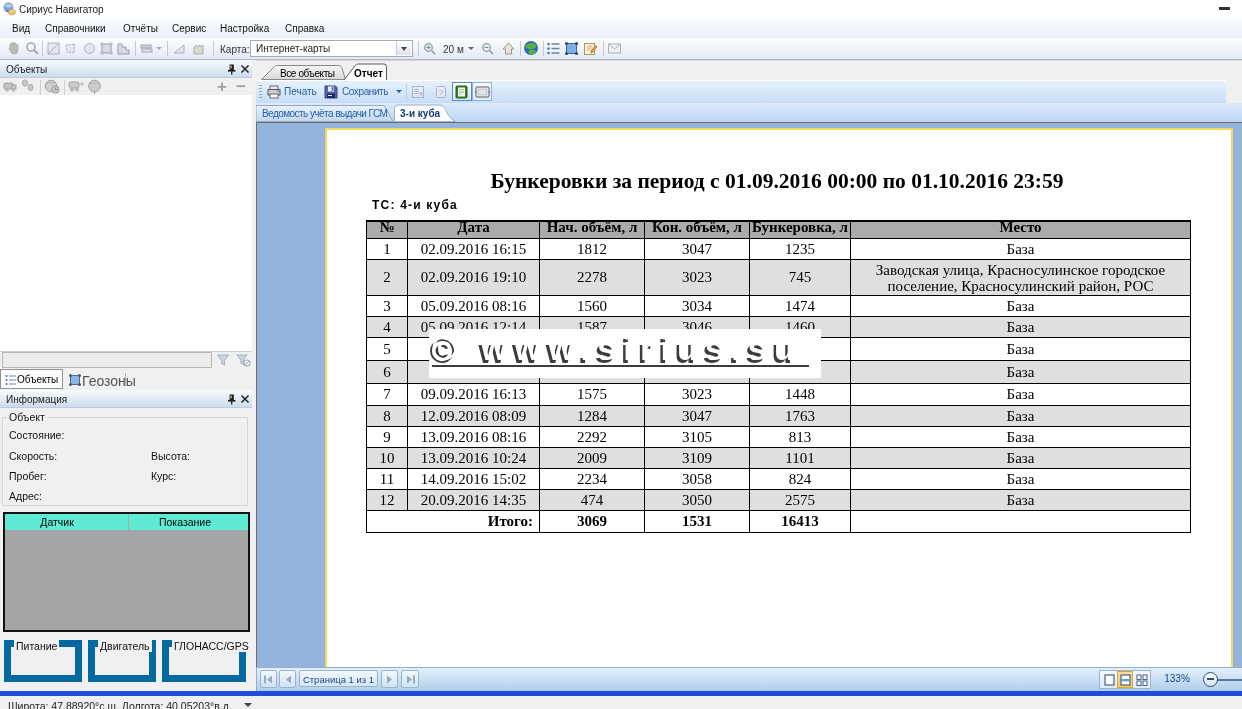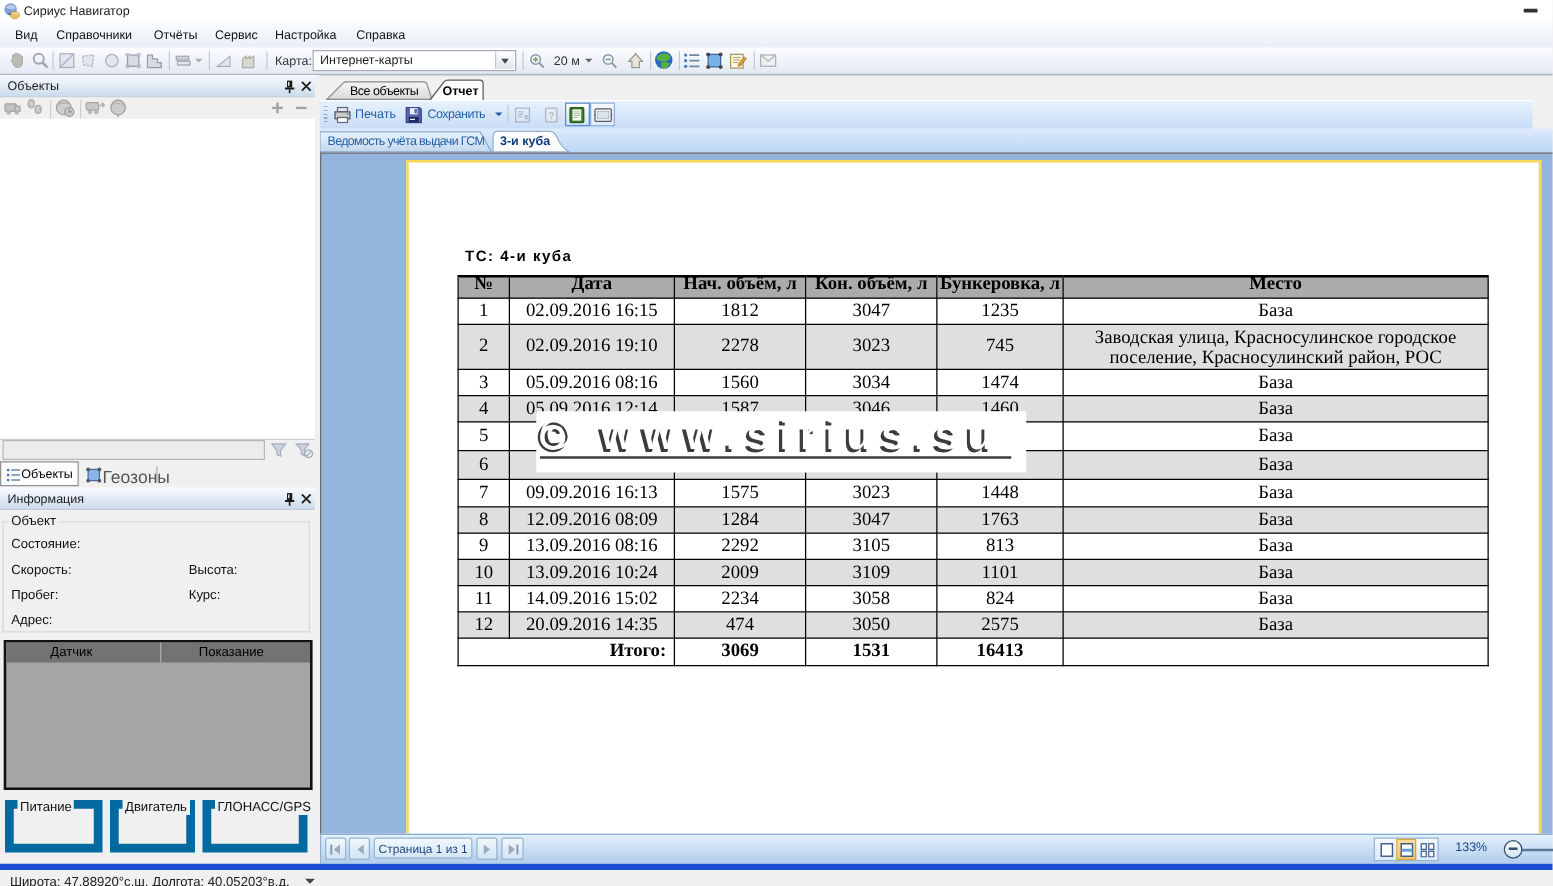--- a/index.html
+++ b/index.html
@@ -50,21 +50,21 @@
 #ltab1 { position:absolute; left:0; top:0; width:63px; height:20px; background:#fcfcfc;
   border:1px solid #909090; }
 #ltab1 span { position:absolute; left:16px; top:4px; font-size:10px; }
 #ltab2 { position:absolute; left:66px; top:1px; width:56px; height:18px; }
 #ltab2 span { position:absolute; left:16px; top:3px; font-size:14px; color:#555; }
 #infohdr { top:330px; }
 #infobody { position:absolute; left:0; top:348px; width:252px; height:283px; }
 .ilabel { position:absolute; font-size:10.5px; color:#111; }
 
 #senstable { position:absolute; left:3px; top:104px; width:247px; height:120px; border:2px solid #111; background:#a5a5a5; }
-#senshdr { position:absolute; left:0; top:0; width:243px; height:16px; background:#737373; }
+#senshdr { position:absolute; left:0; top:0; width:243px; height:16px; background:#5eead4; }
 #senshdr .c1 { position:absolute; left:0; top:2px; width:104px; text-align:center; font-size:10.5px; }
 #senshdr .c2 { position:absolute; left:110px; top:2px; width:140px; text-align:center; font-size:10.5px; }
 #senshdr .vline { position:absolute; left:123px; top:0; width:1px; height:16px; background:#aaa; }
 
 .gbox { position:absolute; border:7px solid #0369a1; height:42px; top:232px; }
 .gbox .lg { position:absolute; top:-7px; left:3px; background:#f0f0f0; padding:0 2px; color:#111; font-size:10.5px; }
 
 
 #statusbar { left:0; top:691px; width:1242px; height:18px; background:#f0f0f0; border-top:5px solid #1d4ed8; }
 #statusbar .t { position:absolute; left:8px; top:4px; color:#222; font-size:10.5px; }
@@ -433,20 +433,21 @@
             </linearGradient>
           </defs>
         <path d="M0 2.5 L128 2.5 C132 8 133 13 137.5 18.5 L0 18.5Z" fill="url(#stg)" stroke="#90a8c8"></path>
         <path d="M138.5 18.5 L138.5 5.5 Q138.5 2 142 2 L183 2 Q187.5 2 189.5 6.5 C191.5 11 193 15 199.5 18.5 Z" fill="#fdfdfe" stroke="#98b0cc"></path>
       </svg>
       <div class="st1">Ведомость учёта выдачи ГСМ</div>
       <div class="st2">3-и куба</div>
     </div>
     <div id="viewport">
       <div id="page">
+        <div id="rpt-title">Бункеровки за период с 01.09.2016 00:00 по 01.10.2016 23:59</div>
         <div id="rpt-sub">ТС: 4-и куба</div>
         <table id="rtable">
           <tbody>
               <tr>
                 <th class="c1">№</th>
                 <th class="c2">Дата</th>
                 <th class="c3">Нач. объём, л</th>
                 <th class="c4">Кон. объём, л</th>
                 <th class="c5">Бункеровка, л</th>
                 <th class="c6">Место</th>

